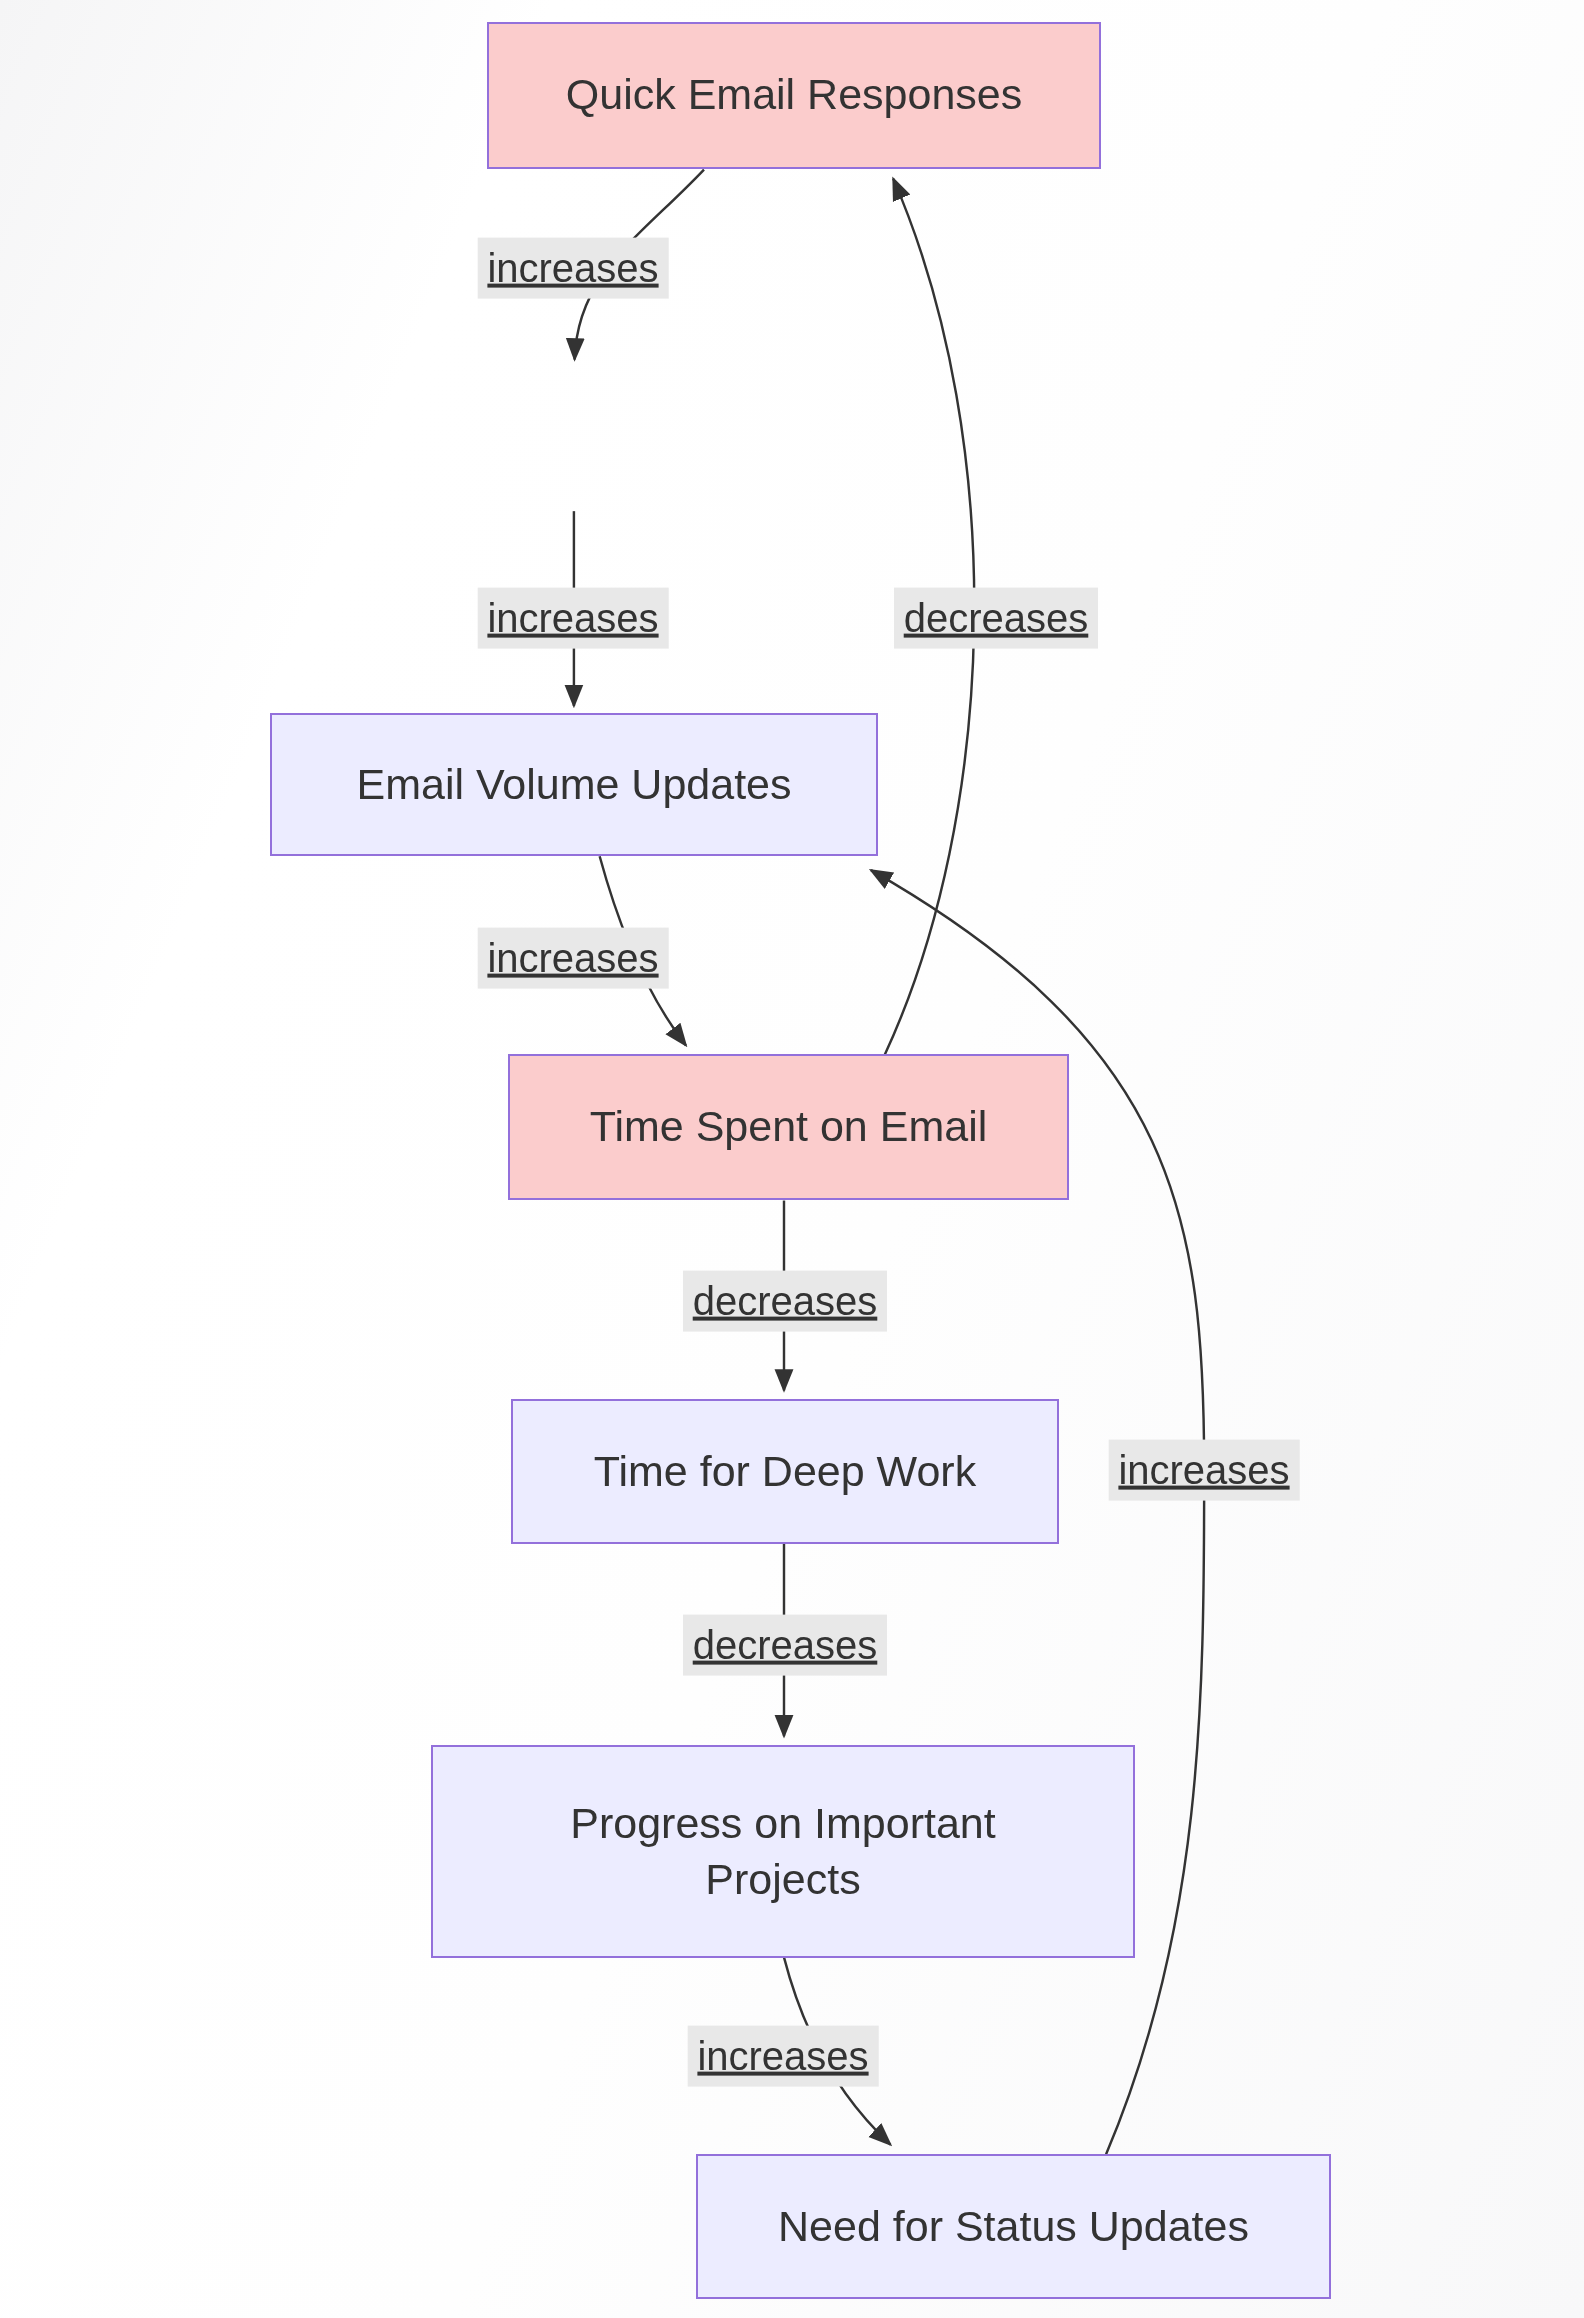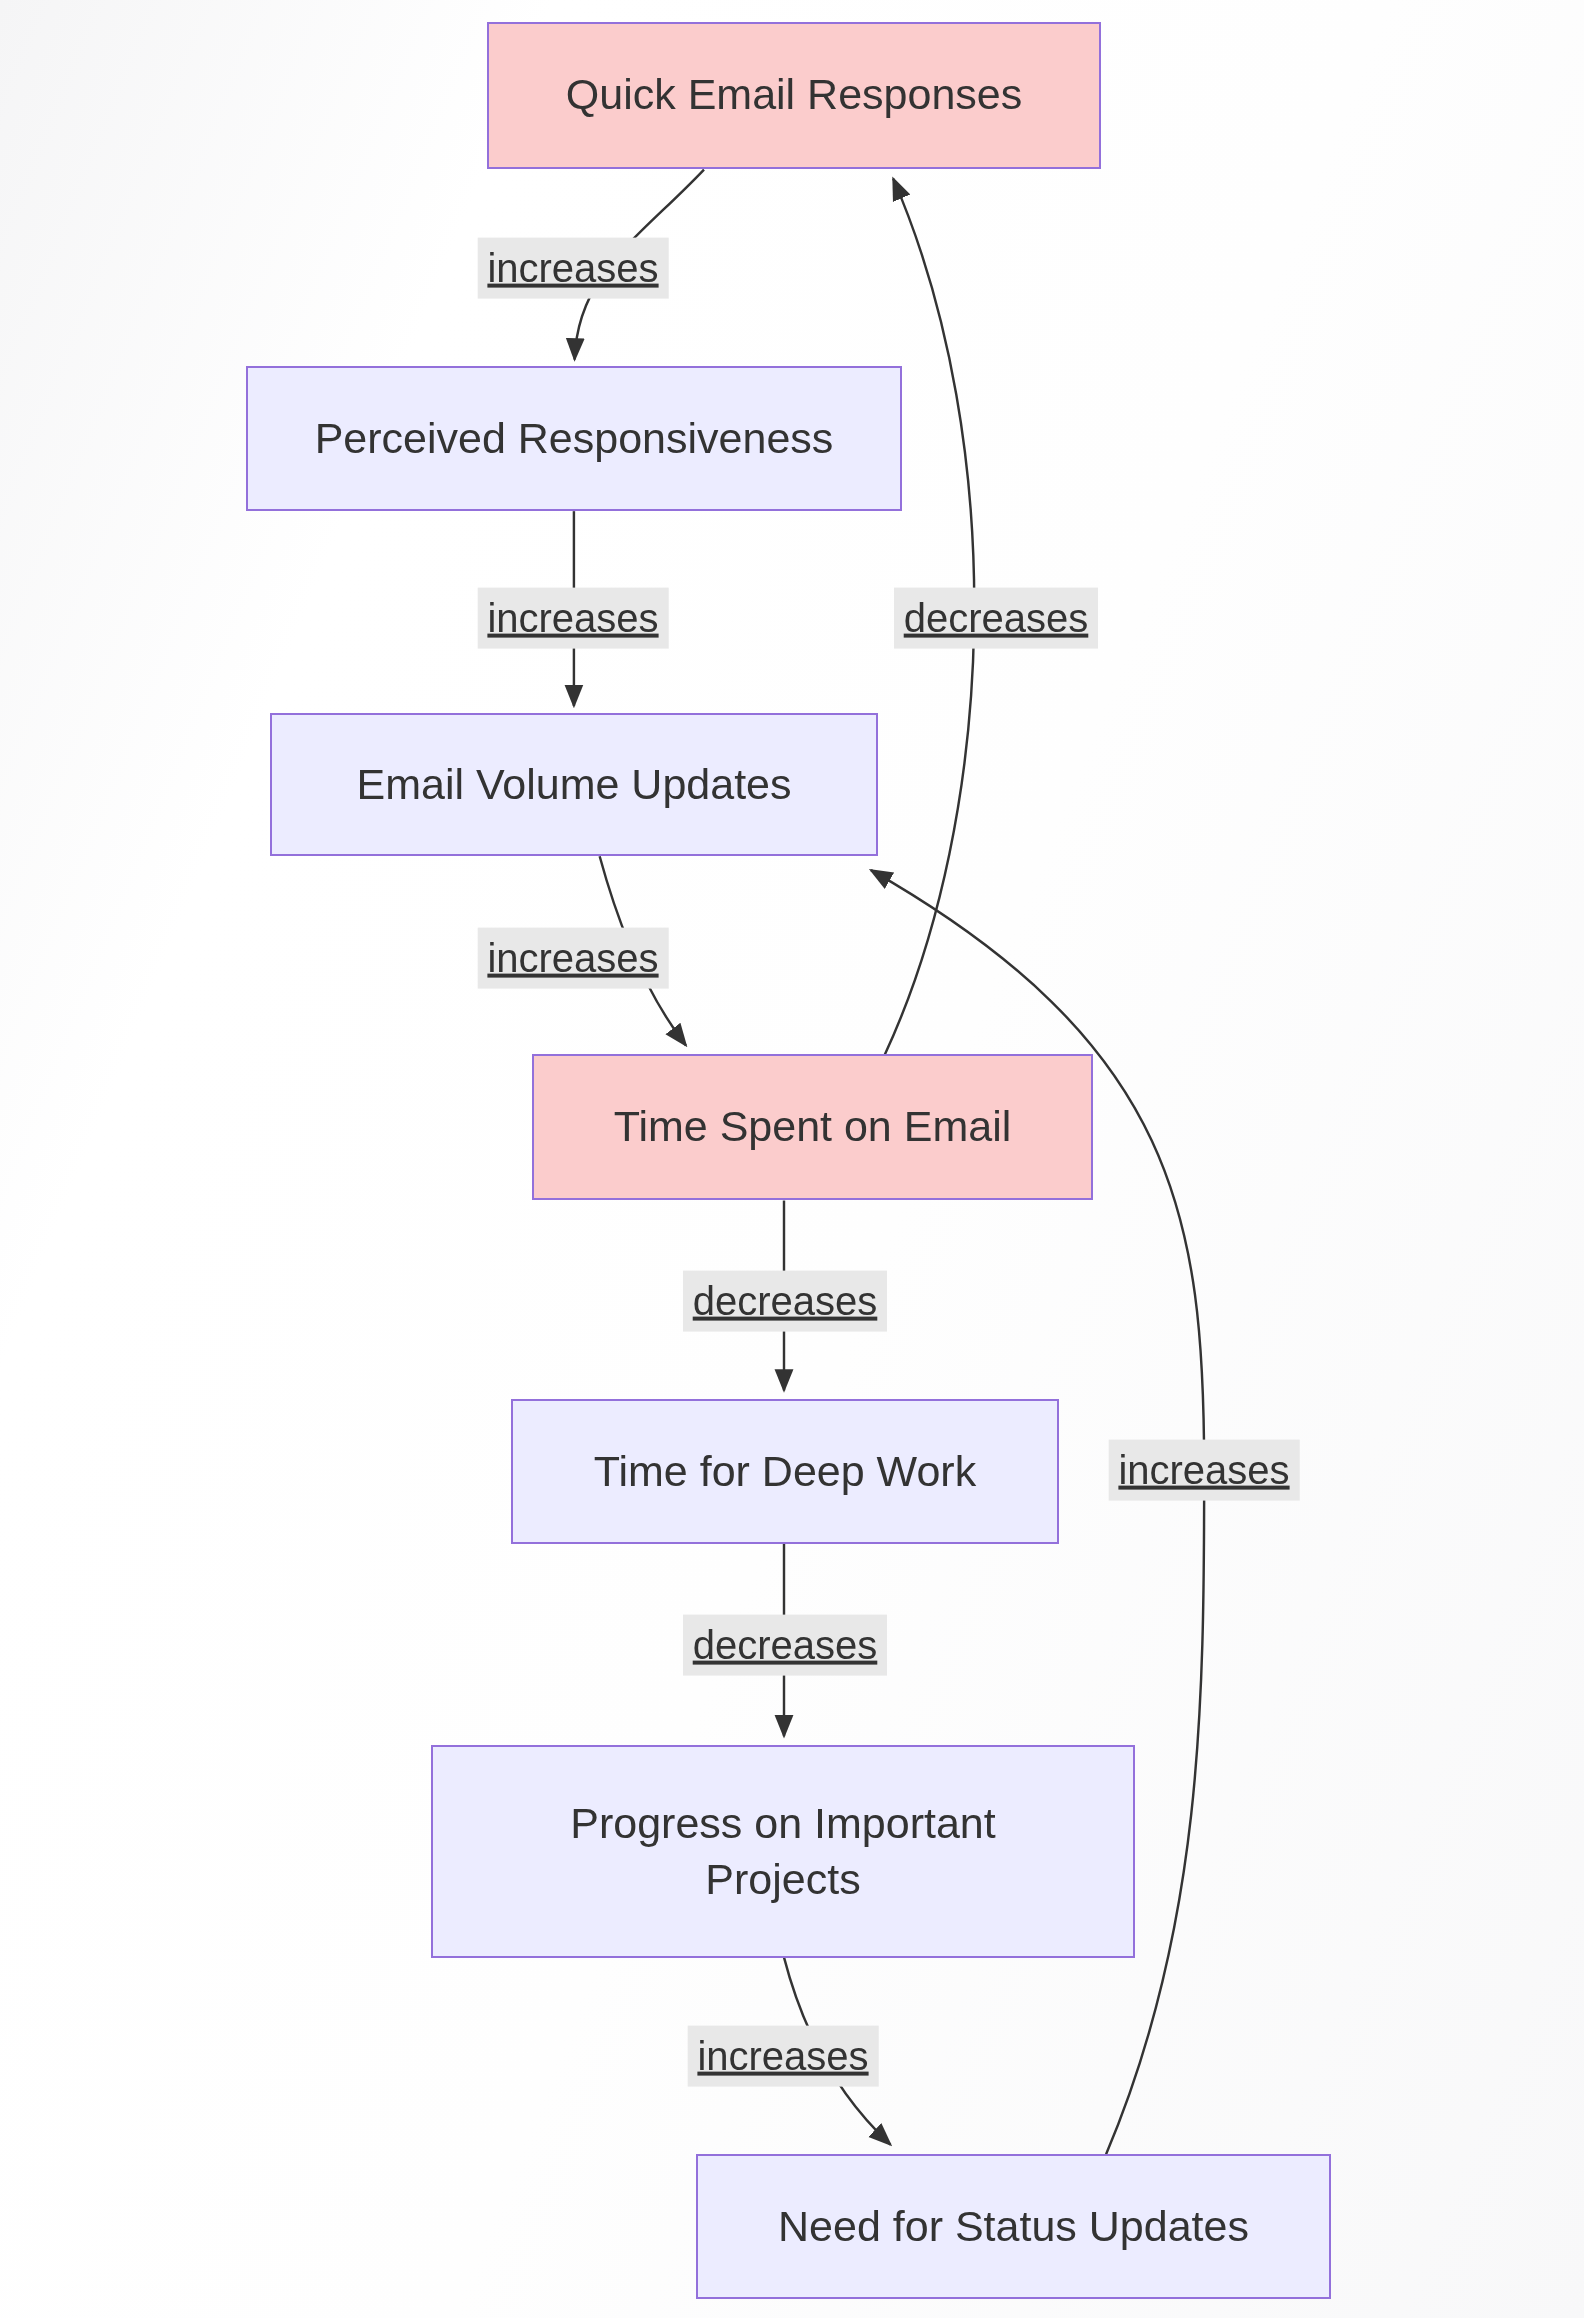--- a/index.html
+++ b/index.html
@@ -76,29 +76,26 @@
     <path d="M 1127,1725 L 1127,1998" marker-end="url(#arrowhead)"></path>
     <path d="M 1127,2218 L 1127,2495" marker-end="url(#arrowhead)"></path>
     <path d="M 1127,2813 C 1150,2902 1192,3000 1280,3082" marker-end="url(#arrowhead)"></path>
     <path d="M 1590,3096 C 1728,2770 1731,2450 1731,2113 C 1731,1750 1690,1500 1252,1250" marker-end="url(#arrowhead)"></path>
   </svg>
 
   <div class="node highlight" style="left:487px; top:21.6px; width:614px; height:147px;">
     <span>Quick Email Responses</span>
   </div>
 
-  <div class="node" style="left:246px; top:366px; width:656px; height:145px;">
-    <span>Perceived Responsiveness</span>
-  </div>
 
   <div class="node" style="left:270px; top:713px; width:608px; height:143px;">
     <span>Email Volume Updates</span>
   </div>
 
-  <div class="node highlight" style="left:532px; top:1054px; width:561px; height:146px;">
+  <div class="node highlight" style="left:508px; top:1054px; width:561px; height:146px;">
     <span>Time Spent on Email</span>
   </div>
 
   <div class="node" style="left:511px; top:1399px; width:548px; height:145px;">
     <span>Time for Deep Work</span>
   </div>
 
   <div class="node wrap-2" style="left:431px; top:1745px; width:704px; height:213px;">
     <span>Progress on Important Projects</span>
   </div>

